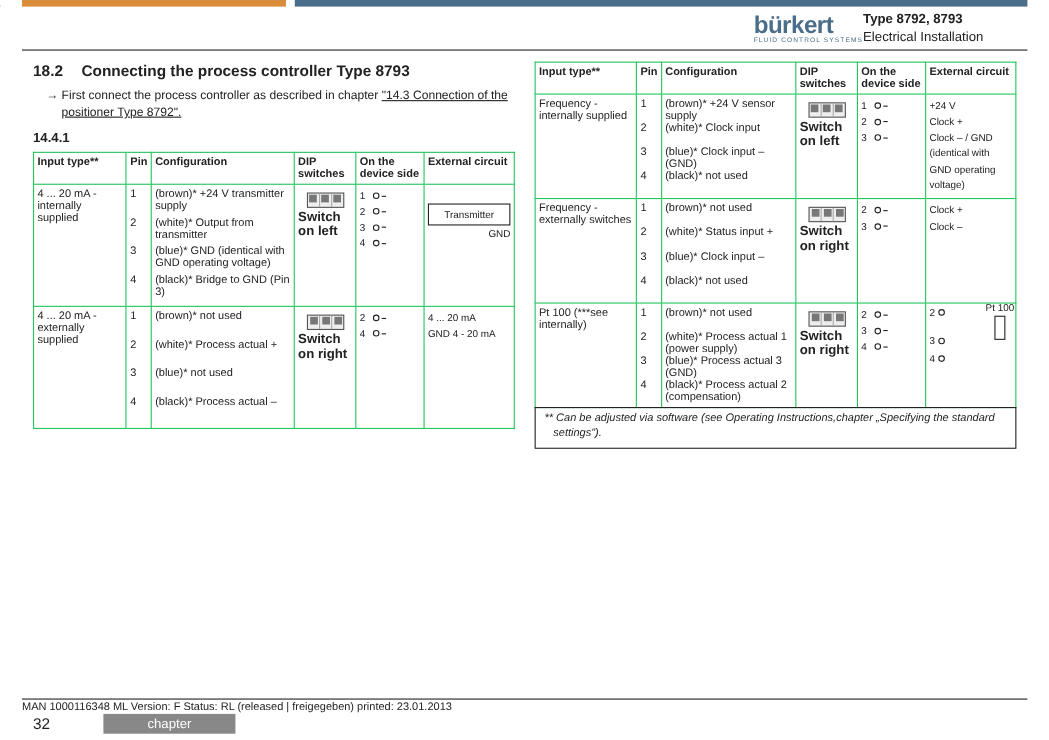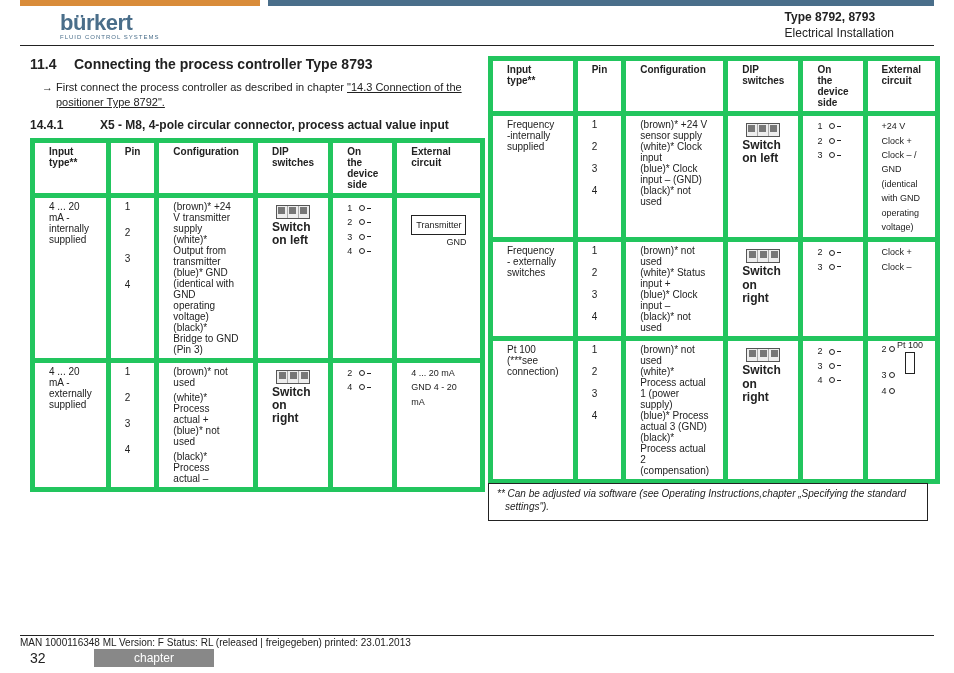--- a/index.html
+++ b/index.html
@@ -7,44 +7,44 @@
     width: 954px; height: 673px;
     font-family: Arial, Helvetica, sans-serif;
     font-size: 11px; color: #222;
     background: #fff;
     position: relative;
   }
   .topbar { display: flex; gap: 8px; padding: 0 20px; }
   .topbar .orange { background: #d98c3a; height: 6px; width: 240px; }
   .topbar .blue { background: #4a6e8a; height: 6px; flex: 1; }
   .header {
-    display: flex; justify-content: space-between; align-items: center;
+    display: flex; justify-content: flex-end; align-items: center;
     padding: 4px 40px 4px 40px; border-bottom: 1px solid #222;
     margin: 0 20px;
   }
   .logo { display: flex; flex-direction: column; align-items: flex-start; }
   .logo-main { color: #4a6e8a; font-weight: bold; font-size: 22px; line-height: 1; letter-spacing: -0.5px; }
   .logo-sub { color: #4a6e8a; font-size: 6px; letter-spacing: 1px; }
   .hdr-right { text-align: left; line-height: 1.3; }
   .hdr-type { font-weight: bold; font-size: 12px; }
   .hdr-sect { font-size: 12px; }
   .columns { display: flex; gap: 18px; padding: 10px 30px 2px 30px; }
   .col { width: 440px; }
   h2 { font-size: 14px; font-weight: bold; display: flex; gap: 10px; margin-bottom: 8px; }
   h2 .hnum { min-width: 34px; }
   .intro { margin: 0 0 8px 26px; line-height: 1.35; }
   .intro .arrow { margin-left: -14px; display:inline-block; width:14px;}
   .ul { text-decoration: underline; }
-  h3 { font-size: 12px; font-weight: bold; display: flex; gap: 24px; margin: 2px 0 6px 0; }
+  h3 { font-size: 12px; font-weight: bold; display: flex; gap: 6px; margin: 2px 0 6px 0; }
   h3 .hnum { min-width: 46px; }
   table.data {
     border-collapse: collapse; width: 100%; font-size: 10px;
   }
   table.data th, table.data td {
-    border: 5px solid #22c55e; padding: 3px 14px; vertical-align: top; text-align: left;
+    border: 1px solid #22c55e; padding: 3px 3px; vertical-align: top; text-align: left;
   }
   table.data th { font-weight: bold;}
   .pincol { width: 18px; }
   .confcol { white-space: normal; }
   .dipcol { width: 56px; }
   .devcol { width: 62px; }
   .extcol { width: 82px; }
   .sw-wrap { display:flex; flex-direction:column; align-items:center; gap:2px; padding-top:4px;}
   .switch {
     width: 34px; height: 14px; border:1px solid #555; background:#eee;
@@ -93,29 +93,28 @@
   <div class="hdr-right">
     <div class="hdr-type">Type 8792, 8793</div>
     <div class="hdr-sect">Electrical Installation</div>
   </div>
 </div>
 
 <div class="columns">
 
   <div class="col">
     <h2>
-      <span class="hnum">11.4</span>
+      <span class="hnum">18.2</span>
       <span>Connecting the process controller Type 8793</span>
     </h2>
     <p class="intro">
       <span class="arrow">→</span><span>First connect the process controller as described in chapter </span><span class="ul">"14.3 Connection of the positioner Type 8792".</span>
     </p>
     <h3>
       <span class="hnum">14.4.1</span>
-      <span>X5 - M8, 4-pole circular connector, process actual value input</span>
     </h3>
 
     <table class="data">
       <thead>
         <tr>
           <th>Input type**</th>
           <th class="pincol">Pin</th>
           <th class="confcol">Configuration</th>
           <th class="dipcol">DIP switches</th>
           <th class="devcol">On the device side</th>
@@ -329,21 +328,21 @@
                 <div class="row">
                   <span style="flex:1">Clock +</span>
                 </div>
                 <div class="row">
                   <span style="flex:1">Clock –</span>
                 </div>
               </div>
             </td>
           </tr>
           <tr>
-            <td>Pt 100 (***see connection)</td>
+            <td>Pt 100 (***see internally)</td>
             <td class="pincol">
               <div style="height:22px">1</div>
               <div style="height:22px">2</div>
               <div style="height:22px">3</div>
               <div style="height:22px">4</div>
             </td>
             <td>
               <div style="min-height:22px">(brown)* not used</div>
               <div style="min-height:22px">(white)* Process actual 1 (power supply)</div>
               <div style="min-height:22px">(blue)* Process actual 3 (GND)</div>

